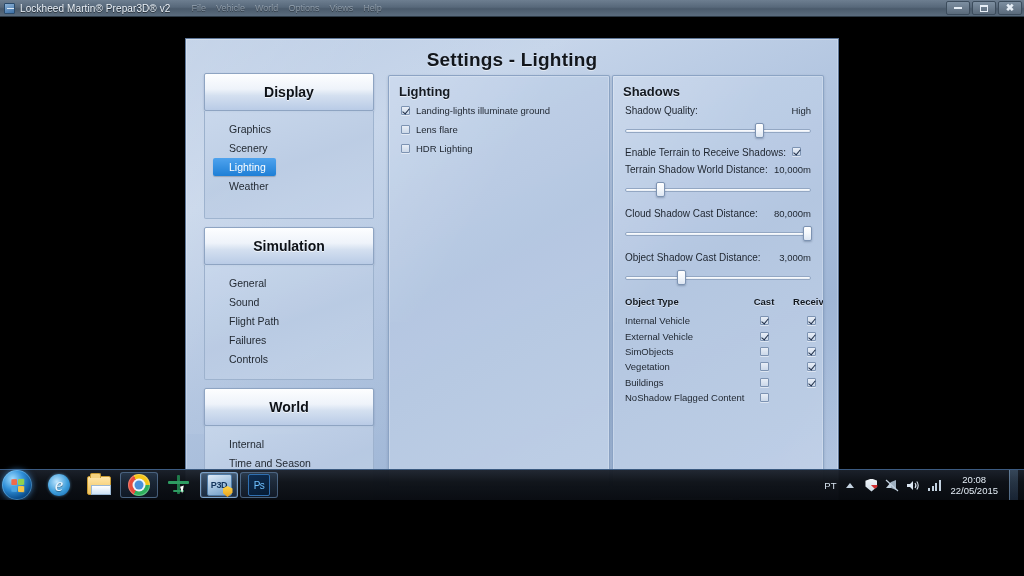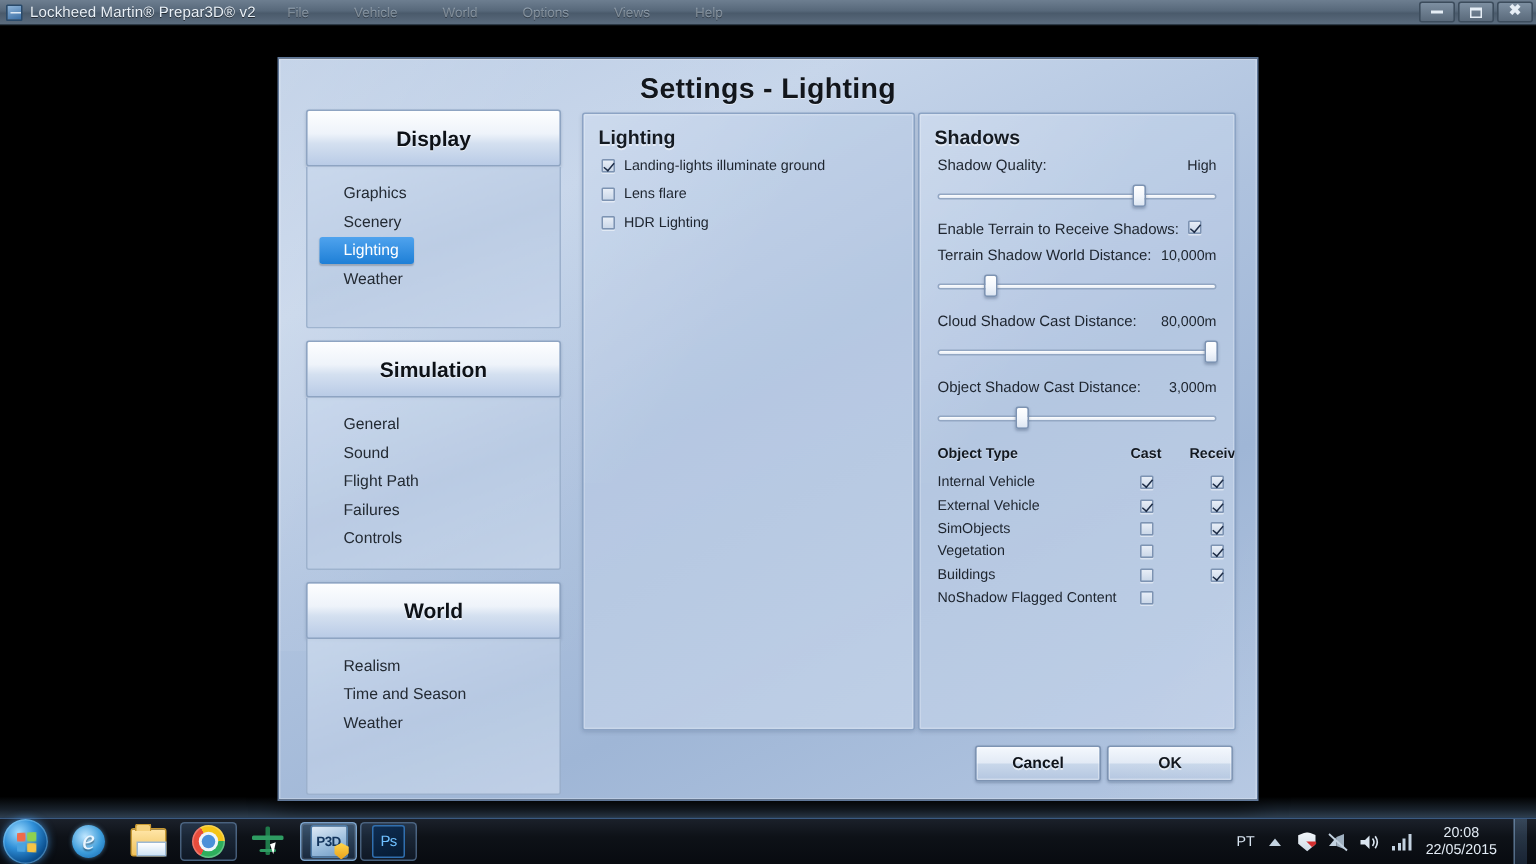--- a/index.html
+++ b/index.html
@@ -4,21 +4,21 @@
 <style>
   * { box-sizing: border-box; margin: 0; padding: 0; }
   html, body {
     width: 1024px; height: 576px;
     overflow: hidden;
     font-family: "Liberation Sans", sans-serif;
     background: #000;
   }
   #screen {
     position: relative;
-    width: 1024px; height: 576px;
+    width: 1024px; height: 500px;
     background: #000;
     overflow: hidden;
   }
 
   
   #titlebar {
     position: absolute; left: 0; top: 0; width: 1024px; height: 17px;
     background: linear-gradient(180deg,#6d7e90 0%, #57687a 45%, #4a5a6b 55%, #5b6c7e 100%);
     border-bottom: 1px solid #2d3a46;
     display: flex; align-items: center;
@@ -32,21 +32,21 @@
   #titlebar .tb-icon::after{
     content:""; position:absolute; left:2px; top:4px; width:7px; height:1px;
     background:#dfeaf5;
   }
   #titlebar .tb-title {
     font-size: 10px; color: #e9f0f7; white-space: nowrap;
     text-shadow: 0 1px 0 rgba(0,0,0,.55);
     letter-spacing: .1px;
   }
   #menubar {
-    display: flex; align-items: center; margin-left: 18px; gap: 24px;
+    display: flex; align-items: center; margin-left: 18px; gap: 4px;
   }
   #menubar .mi {
     font-size: 9px; color: rgba(225,236,246,.42);
     text-shadow: 0 1px 0 rgba(0,0,0,.35);
     padding: 0 3px;
   }
   #wincontrols {
     position: absolute; right: 2px; top: 1px;
     display: flex; gap: 2px; align-items: center;
   }
@@ -427,21 +427,21 @@
           <div class="nav-item">Sound</div>
           <div class="nav-item">Flight Path</div>
           <div class="nav-item">Failures</div>
           <div class="nav-item">Controls</div>
         </div>
       </div>
 
       <div class="nav-group grp-world">
         <div class="nav-head">World</div>
         <div class="nav-list">
-          <div class="nav-item">Realism</div>
+          <div class="nav-item">Internal</div>
           <div class="nav-item">Time and Season</div>
           <div class="nav-item">Weather</div>
         </div>
       </div>
 
     </div>
 
     <div class="panel" id="panel-lighting">
       <div class="panel-title">Lighting</div>
 

